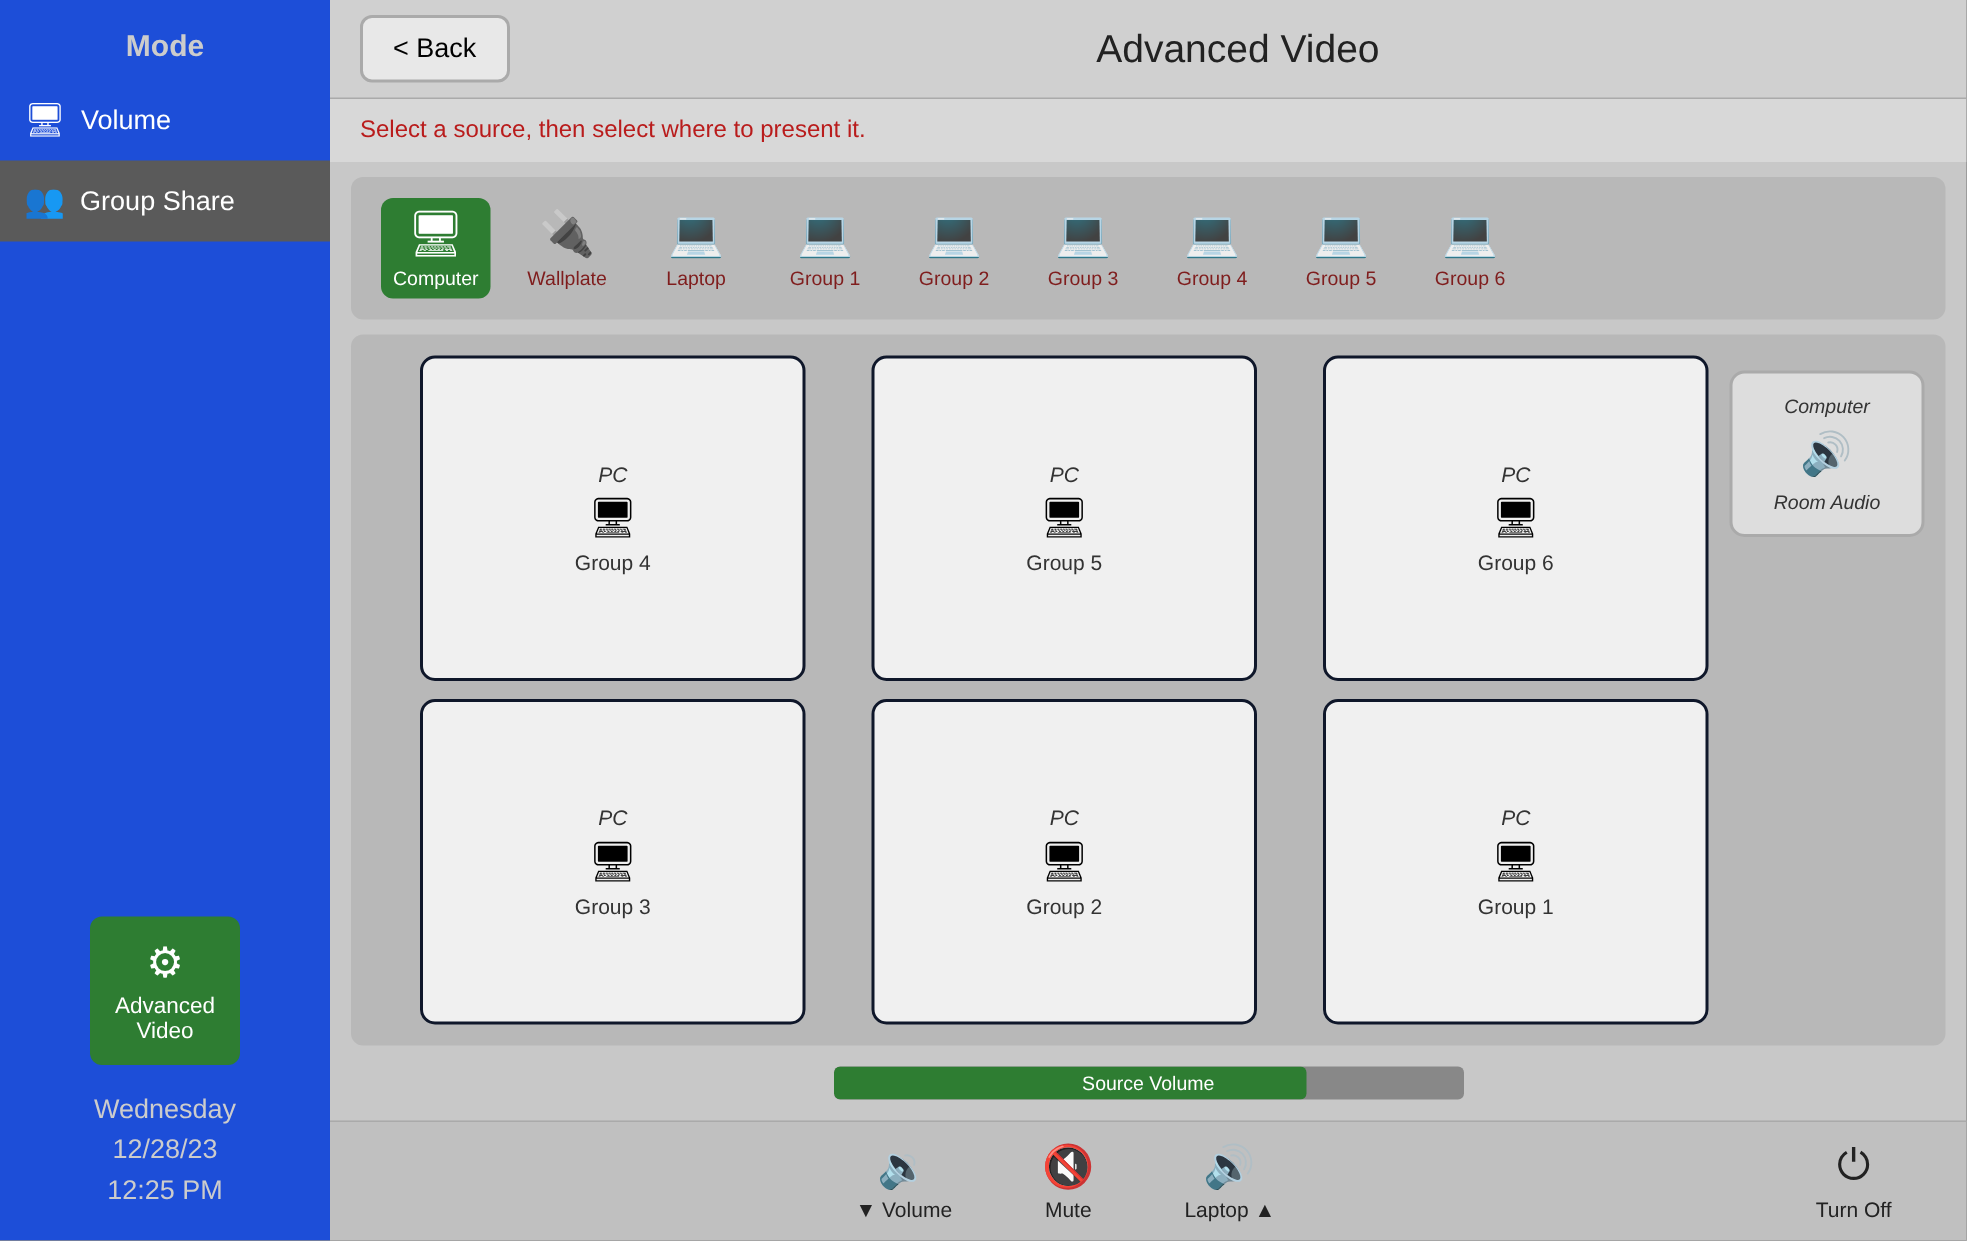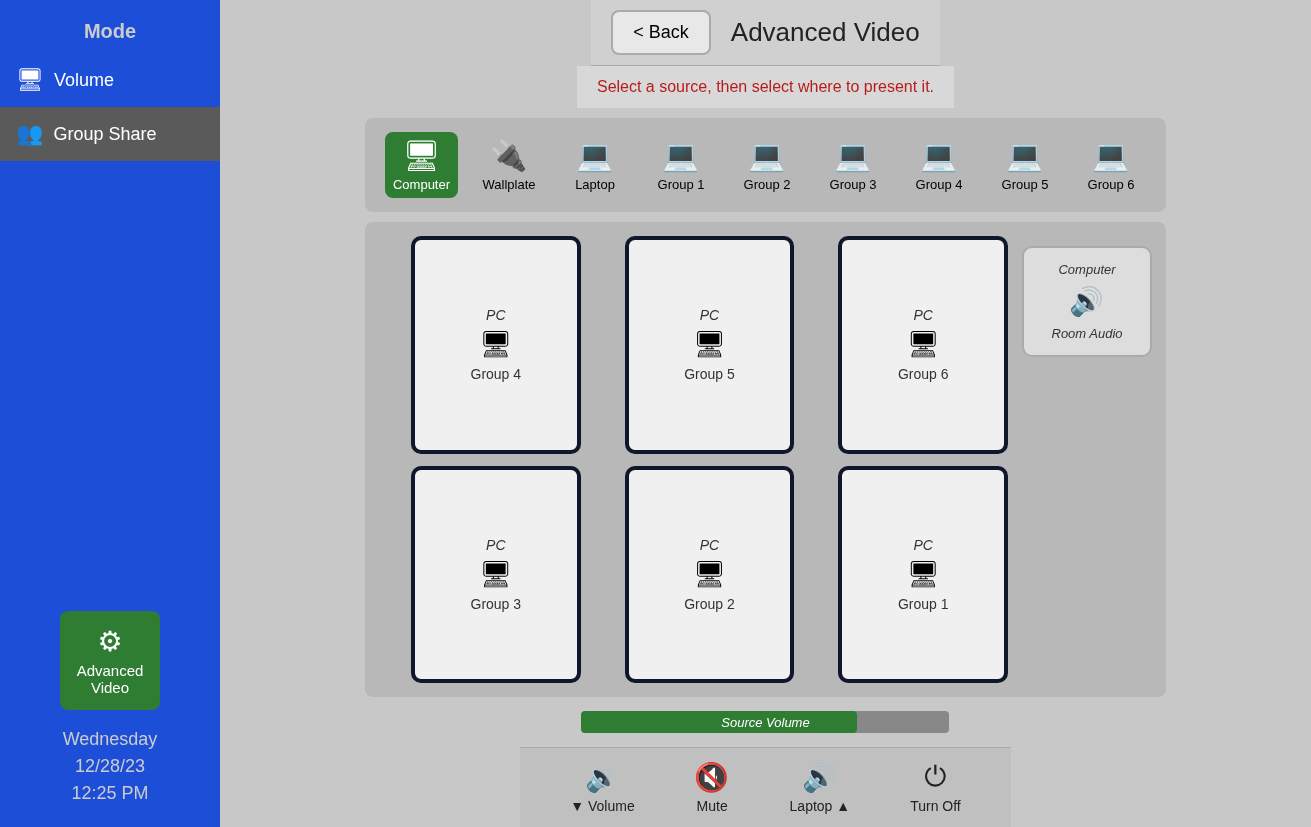--- a/index.html
+++ b/index.html
@@ -72,21 +72,20 @@
     }
     .advanced-video-btn .gear-icon { font-size: 28px; display: block; margin-bottom: 4px; }
 
     
     #main {
       flex: 1;
       height: 827px;
       display: flex;
       flex-direction: column;
       background: #c8c8c8;
-      align-items: center;
     }
 
     
     #header {
       background: #d0d0d0;
       display: flex;
       align-items: center;
       padding: 10px 20px;
       gap: 20px;
       border-bottom: 1px solid #aaa;
@@ -139,21 +138,21 @@
       flex-direction: column;
       align-items: center;
       gap: 4px;
       cursor: pointer;
       padding: 6px 8px;
       border-radius: 8px;
       min-width: 70px;
     }
     .source-item.active { background: #2e7d32; color: #fff; border-radius: 8px; }
     .source-item .src-icon { font-size: 30px; }
-    .source-item .src-label { font-size: 13px; color: #000000; }
+    .source-item .src-label { font-size: 13px; color: #7f1d1d; }
     .source-item.active .src-label { color: #fff; }
 
     
     #dest-area {
       flex: 1;
       background: #b8b8b8;
       border-radius: 8px;
       padding: 14px;
       display: flex;
       gap: 14px;
@@ -162,21 +161,21 @@
     #dest-grid {
       flex: 1;
       display: grid;
       grid-template-columns: repeat(3, 1fr);
       grid-template-rows: repeat(2, 1fr);
       gap: 12px;
     }
 
     .dest-card {
       background: #f0f0f0;
-      border: 4px solid #0f172a;
+      border: 2px solid #0f172a;
       border-radius: 10px;
       display: flex;
       flex-direction: column;
       align-items: center;
       justify-content: center;
       gap: 6px;
       cursor: pointer;
       padding: 10px;
       margin-left: 32px;
     }
@@ -205,27 +204,26 @@
     .room-audio-label { font-size: 13px; color: #333; font-style: italic; }
 
     
     #volume-bar {
       display: flex;
       justify-content: center;
       align-items: center;
       padding: 4px 0;
     }
     .volume-track {
-      width: 368px;
+      width: 420px;
       height: 22px;
       background: #888;
       border-radius: 4px;
       position: relative;
       overflow: hidden;
-      font-style: italic;
     }
     .volume-fill {
       height: 100%;
       background: #2e7d32;
       width: 75%;
       border-radius: 4px;
     }
     .volume-text {
       position: absolute;
       top: 50%;

